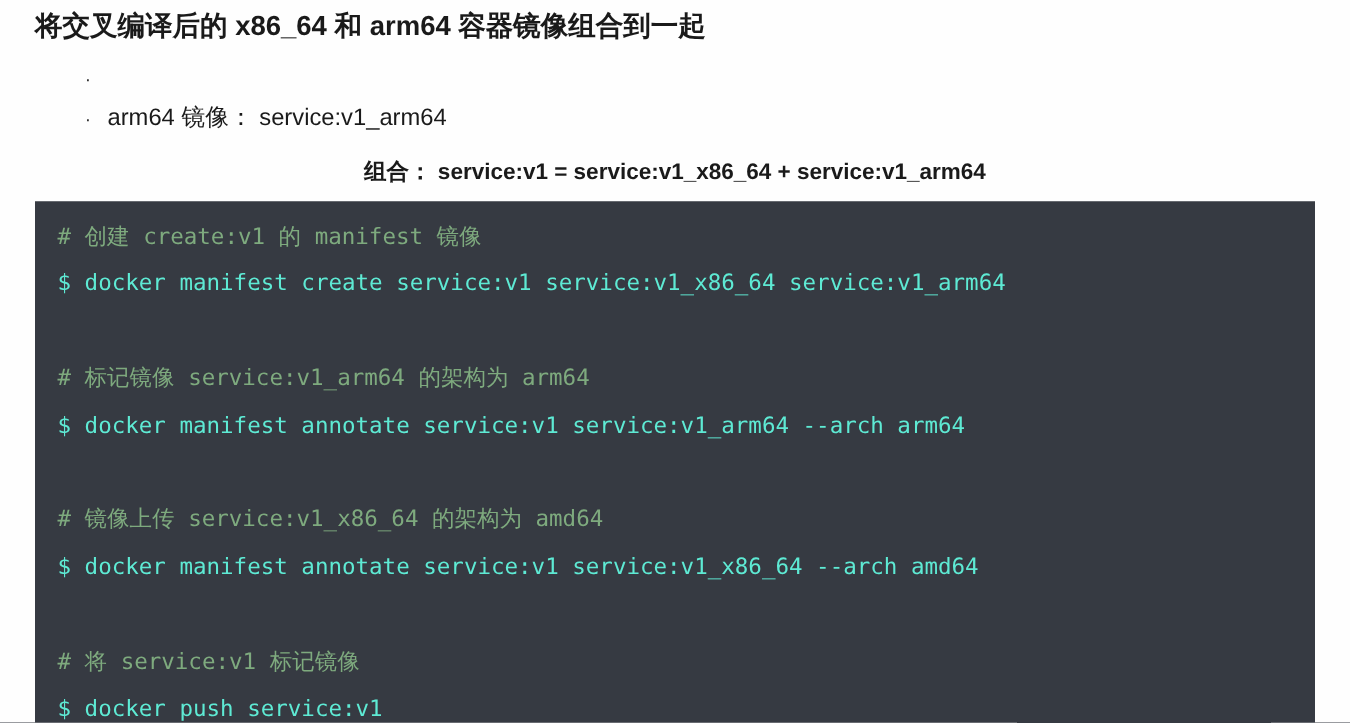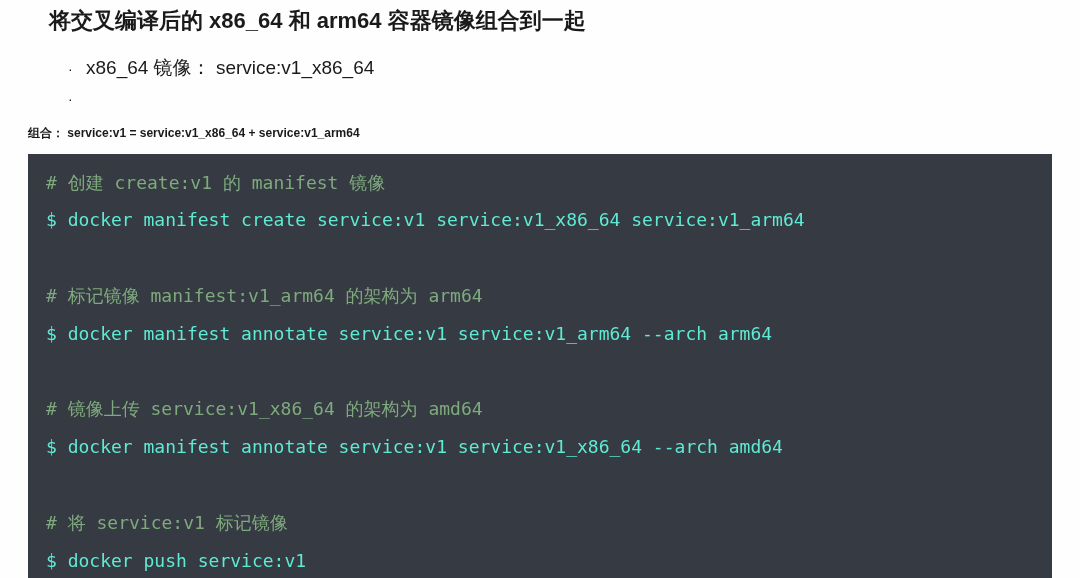--- a/index.html
+++ b/index.html
@@ -10,45 +10,45 @@
     width: 1080px;
     height: 578px;
     padding: 4px 28px 0 28px;
   }
   .heading {
     font-size: 22px;
     font-weight: 700;
     color: #1a1a1a;
     margin-top: 2px;
     margin-bottom: 14px;
-    margin-left: 21px;
   }
   .bullet-list {
     margin-left: 40px;
     margin-bottom: 12px;
   }
   .bullet-item {
     font-size: 19px;
     color: #1a1a1a;
     line-height: 1.9;
     display: flex;
     align-items: baseline;
   }
   .bullet-dot {
     display: inline-block;
     width: 18px;
     color: #1a1a1a;
     font-size: 14px;
   }
   .combine-line {
-    font-size: 12px;
+    font-size: 18px;
     font-weight: 700;
     color: #1a1a1a;
     margin-top: 6px;
     margin-bottom: 12px;
+    text-align: center;
   }
   .code-block {
     background: #363a42;
     color: #dcdee2;
     font-family: ui-monospace, "SF Mono", "Menlo", "Consolas", "DejaVu Sans Mono", monospace;
     font-size: 18px;
     line-height: 2.1;
     padding: 10px 18px 10px 18px;
     white-space: pre;
     overflow: hidden;
@@ -58,32 +58,32 @@
   .code-cmd { color: #5eead4; }
 </style>
 </head>
 <body>
 
 <div class="heading">将交叉编译后的 x86_64 和 arm64 容器镜像组合到一起</div>
 
 <div class="bullet-list">
   <div class="bullet-item">
     <span class="bullet-dot">·</span>
-    <span>x86_64 镜像： service:v1_x86_64</span>
   </div>
   <div class="bullet-item">
     <span class="bullet-dot">·</span>
+    <span>arm64 镜像： service:v1_arm64</span>
   </div>
 </div>
 
 <div class="combine-line">组合： service:v1 = service:v1_x86_64 + service:v1_arm64</div>
 
 <div class="code-block"><span class="code-comment"># 创建 create:v1 的 manifest 镜像</span>
 <span class="code-cmd">$ docker manifest create service:v1 service:v1_x86_64 service:v1_arm64</span>
 <span></span>
-<span class="code-comment"># 标记镜像 manifest:v1_arm64 的架构为 arm64</span>
+<span class="code-comment"># 标记镜像 service:v1_arm64 的架构为 arm64</span>
 <span class="code-cmd">$ docker manifest annotate service:v1 service:v1_arm64 --arch arm64</span>
 <span></span>
 <span class="code-comment"># 镜像上传 service:v1_x86_64 的架构为 amd64</span>
 <span class="code-cmd">$ docker manifest annotate service:v1 service:v1_x86_64 --arch amd64</span>
 <span></span>
 <span class="code-comment"># 将 service:v1 标记镜像</span>
 <span class="code-cmd">$ docker push service:v1</span></div>
 
 </body></html>

